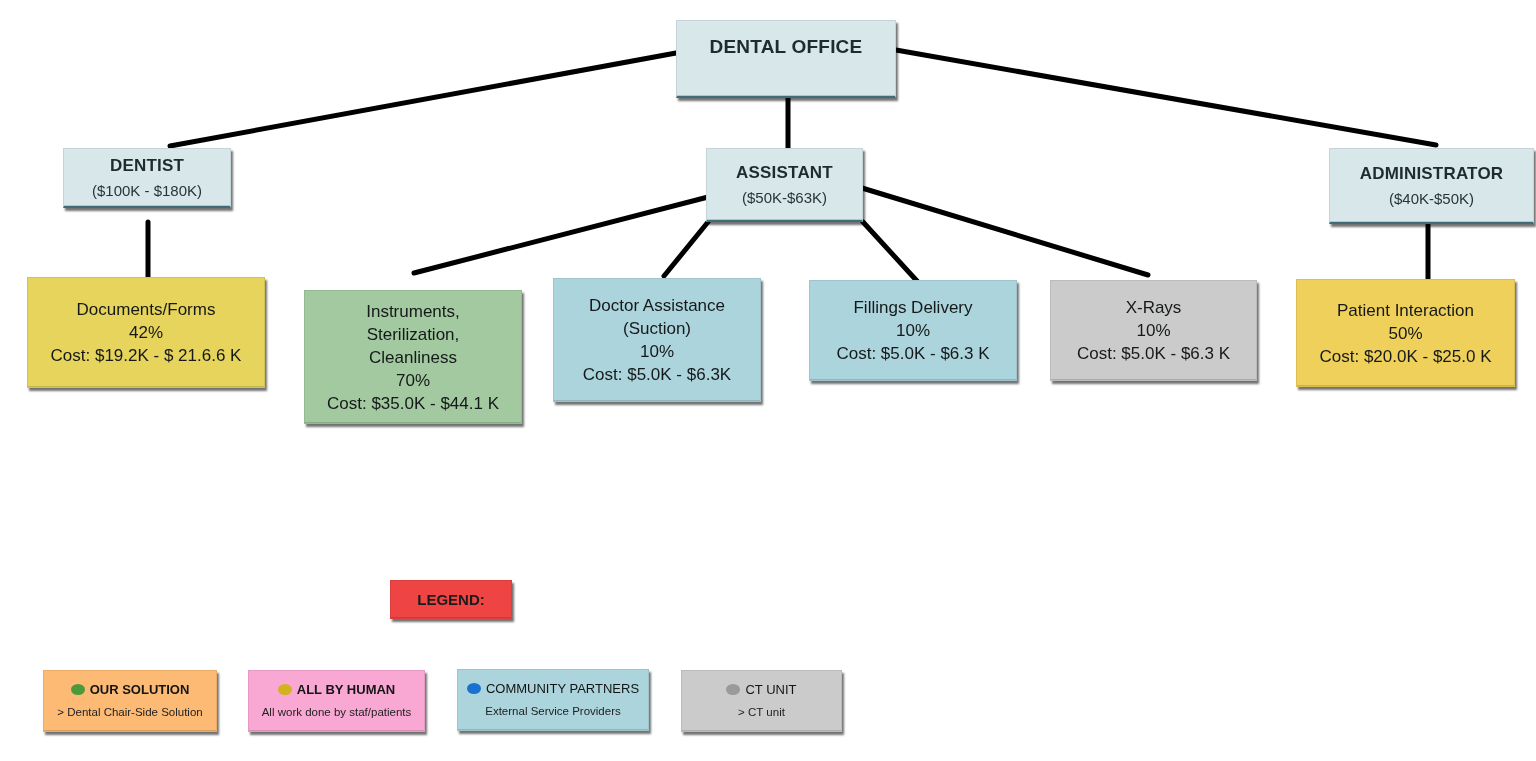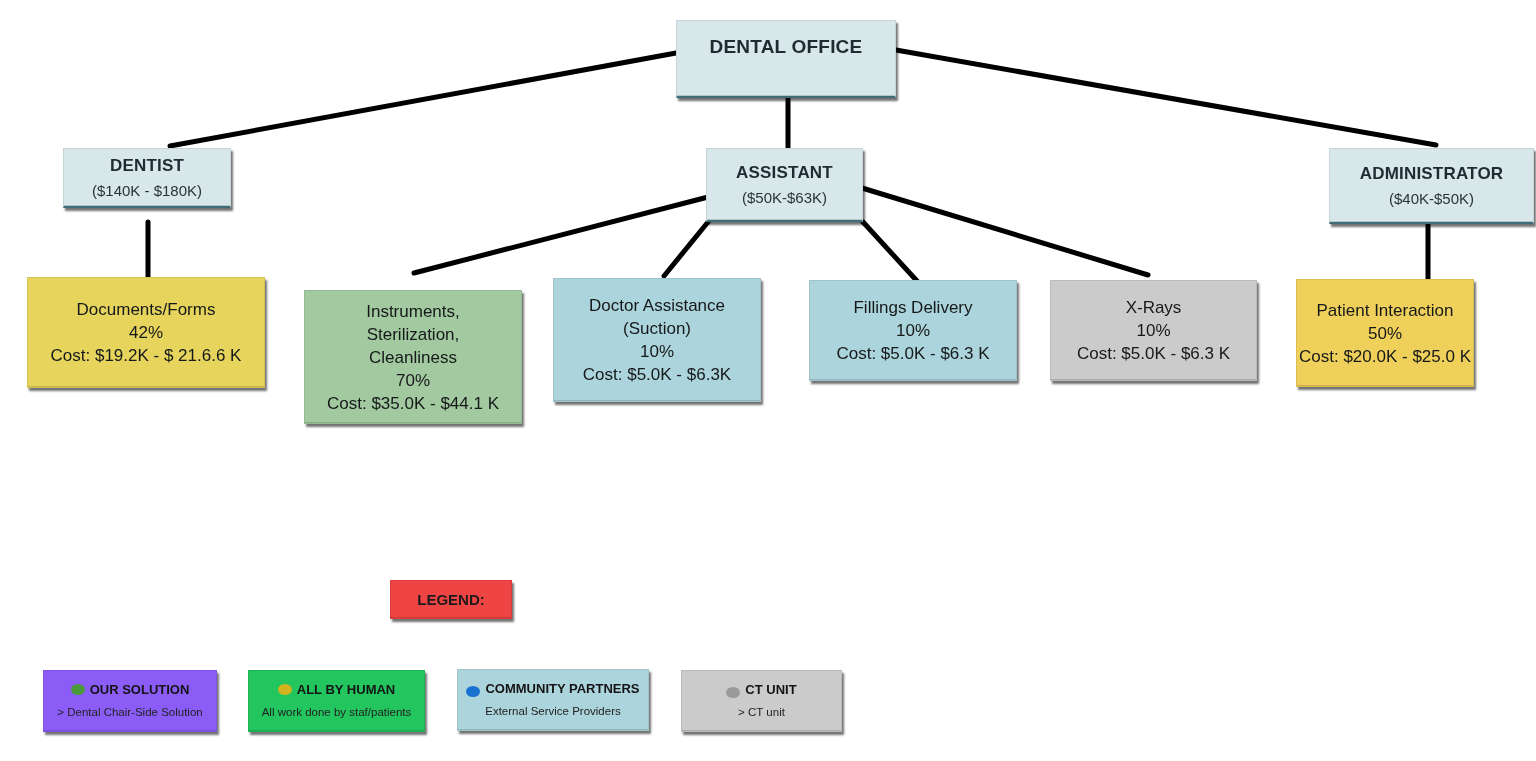--- a/index.html
+++ b/index.html
@@ -19,21 +19,21 @@
     .yellow { background: #e6d45c; }
     .yellow2 { background: #efd05a; }
     .green { background: #a2c9a0; }
     .blue { background: #acd4dc; }
     .gray { background: #cbcbcb; }
     .legend-title { background: #ef4444; font-weight: bold; font-size: 15px; color: #1b1b1b; }
     .legend { font-size: 12px; line-height: 17px; }
     .legend .lt { font-size: 13px; font-weight: bold; display: flex; align-items: center; gap: 5px; color: #141414; }
     .legend .ls { font-size: 11.5px; color: #222; margin-top: 6px; }
     .dot { display: inline-block; width: 14px; height: 11px; border-radius: 50%; }
-    .legend.blueL .lt, .legend.grayL .lt { font-weight: bold; align-items: flex-end; }
+    .legend.blueL .lt, .legend.grayL .lt { font-weight: normal; }
   </style>
 </head>
 <body>
 
 <svg id="connectors" xmlns="http://www.w3.org/2000/svg">
   <line x1="676" y1="53" x2="170" y2="146"></line>
   <line x1="788" y1="90" x2="788" y2="148"></line>
   <line x1="896" y1="50" x2="1436" y2="145"></line>
   <line x1="148" y1="222" x2="148" y2="278"></line>
   <line x1="712" y1="196" x2="414" y2="273"></line>
@@ -42,21 +42,21 @@
   <line x1="862" y1="188" x2="1148" y2="275"></line>
   <line x1="1428" y1="225" x2="1428" y2="281"></line>
 </svg>
 
 <div class="box role root" style="left:676px; top:20px; width:220px; height:78px; justify-content:flex-start; padding-top:15px;">
   <span class="title">DENTAL OFFICE</span>
 </div>
 
 <div class="box role" style="left:63px; top:148px; width:168px; height:60px;">
   <span class="title">DENTIST</span>
-  <span class="range">($140K - $180K)</span>
+  <span class="range">($100K - $180K)</span>
 </div>
 <div class="box role" style="left:706px; top:148px; width:157px; height:74px;">
   <span class="title">ASSISTANT</span>
   <span class="range">($50K-$63K)</span>
 </div>
 <div class="box role" style="left:1329px; top:148px; width:205px; height:76px;">
   <span class="title">ADMINISTRATOR</span>
   <span class="range">($40K-$50K)</span>
 </div>
 
@@ -86,39 +86,39 @@
   <span>10%</span>
   <span>Cost: $5.0K - $6.3 K</span>
 </div>
 
 <div class="box task gray" style="left:1050px; top:280px; width:207px; height:101px;">
   <span>X-Rays</span>
   <span>10%</span>
   <span>Cost: $5.0K - $6.3 K</span>
 </div>
 
-<div class="box task yellow2" style="left:1296px; top:279px; width:178px; height:108px;">
+<div class="box task yellow2" style="left:1296px; top:279px; width:219px; height:108px;">
   <span>Patient Interaction</span>
   <span>50%</span>
   <span>Cost: $20.0K - $25.0 K</span>
 </div>
 
 <div class="box legend-title" style="left:390px; top:580px; width:122px; height:39px;">
   <span>LEGEND:</span>
 </div>
 
-<div class="box legend greenL" style="left:43px; top:670px; width:174px; height:62px; background:#8b5cf6;">
+<div class="box legend greenL" style="left:43px; top:670px; width:174px; height:62px; background:#fdba74;">
   <div class="lt">
     <span class="dot" style="background:#4a9a3c;"></span>
     <span>OUR SOLUTION</span>
   </div>
   <span class="ls">&gt; Dental Chair-Side Solution</span>
 </div>
 
-<div class="box legend yellowL" style="left:248px; top:670px; width:177px; height:62px; background:#22c55e;">
+<div class="box legend yellowL" style="left:248px; top:670px; width:177px; height:62px; background:#f9a8d4;">
   <div class="lt">
     <span class="dot" style="background:#d2b21e;"></span>
     <span>ALL BY HUMAN</span>
   </div>
   <span class="ls">All work done by staf/patients</span>
 </div>
 
 <div class="box legend blueL" style="left:457px; top:669px; width:192px; height:62px; background:#acd4dc;">
   <div class="lt">
     <span class="dot" style="background:#1a72d0;"></span>

